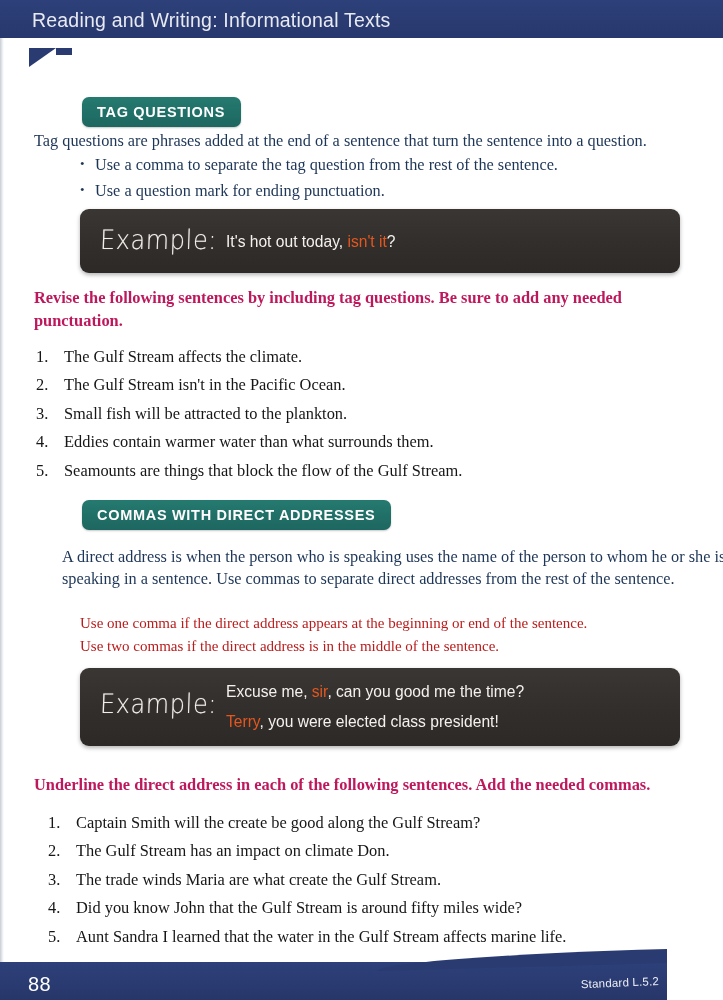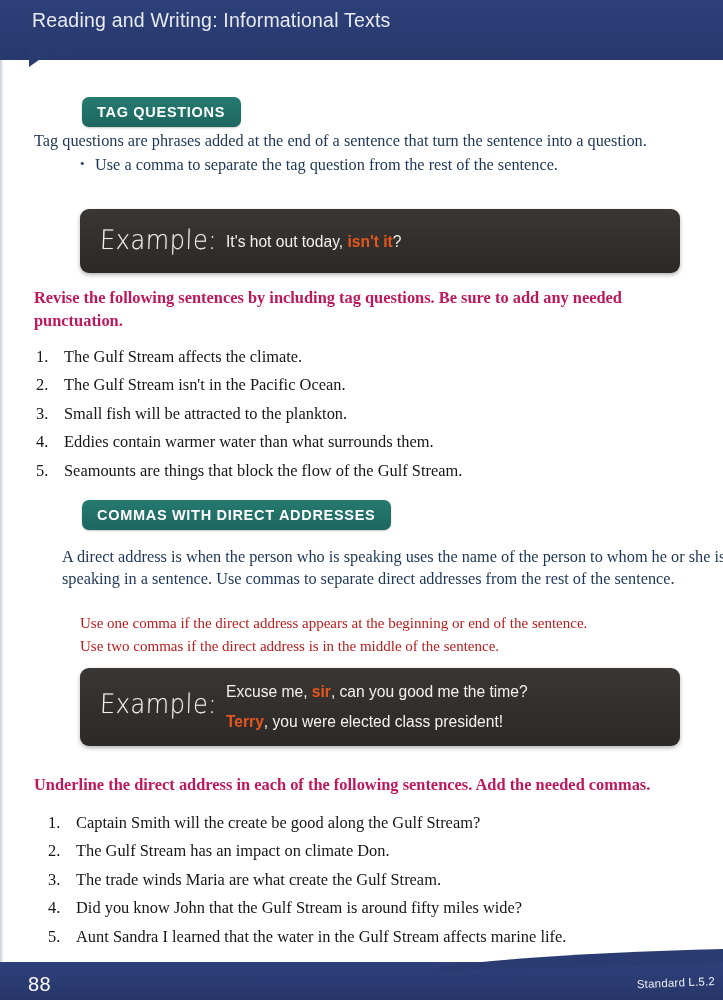--- a/index.html
+++ b/index.html
@@ -30,21 +30,21 @@
     height: 1000px;
     background: linear-gradient(to right, #c9ccd4, #eceef2 60%, #ffffff);
   }
 
   
   .header-bar {
     position: absolute;
     left: 0;
     top: 0;
     width: 723px;
-    height: 60px;
+    height: 38px;
     background: #2a3d77;
     background-image: linear-gradient(180deg, #2d4079 0%, #2a3b72 60%, #27386d 100%);
   }
   .header-title {
     position: absolute;
     left: 32px;
     top: 9px;
     font-family: "Liberation Sans", "DejaVu Sans", sans-serif;
     font-size: 19.5px;
     font-weight: 400;
@@ -178,29 +178,29 @@
   }
   .example-line {
     position: absolute;
     color: #f4f2ee;
     font-family: "Liberation Sans", "DejaVu Sans", sans-serif;
     font-size: 15.6px;
     white-space: nowrap;
   }
   .hl {
     color: #e4571f;
-    font-weight: bold;
+    font-weight: normal;
   }
 
   
   .footer-bar {
     position: absolute;
     left: 0;
     bottom: 0;
-    width: 723px;
+    width: 667px;
     height: 38px;
     background: #2a3b72;
     background-image: linear-gradient(180deg, #2e4079 0%, #2a3b72 55%, #273669 100%);
   }
   .footer-bar::before {
     
     content: "";
     position: absolute;
     right: 0;
     top: -9px;
@@ -246,20 +246,21 @@
   <div class="header-notch-step"></div>
 
   <div class="badge-wrap" style="left:34px; top:97px;">
     <span class="badge">TAG QUESTIONS</span>
   </div>
 
   <div class="para" style="left:34px; top:130px; width:690px;">Tag questions are phrases added at the end of a sentence that turn the sentence into a question.</div>
 
   <ul class="bullets" style="left:78px; top:152px; width:620px;">
     <li>Use a comma to separate the tag question from the rest of the sentence.</li>
+    <li>Use a question mark for ending punctuation.</li>
   </ul>
 
   <div class="example-box" style="left:80px; top:209px; width:600px; height:64px;">
     <div class="example-label" style="top:17px;">Example:</div>
     <div class="example-line" style="left:146px; top:24px;">
       <span>It's hot out today, </span><span class="hl">isn't it</span><span>?</span>
     </div>
   </div>
 
   <div class="instruction" style="left:34px; top:286px; width:658px;">Revise the following sentences by including tag questions. Be sure to add any needed punctuation.</div>

